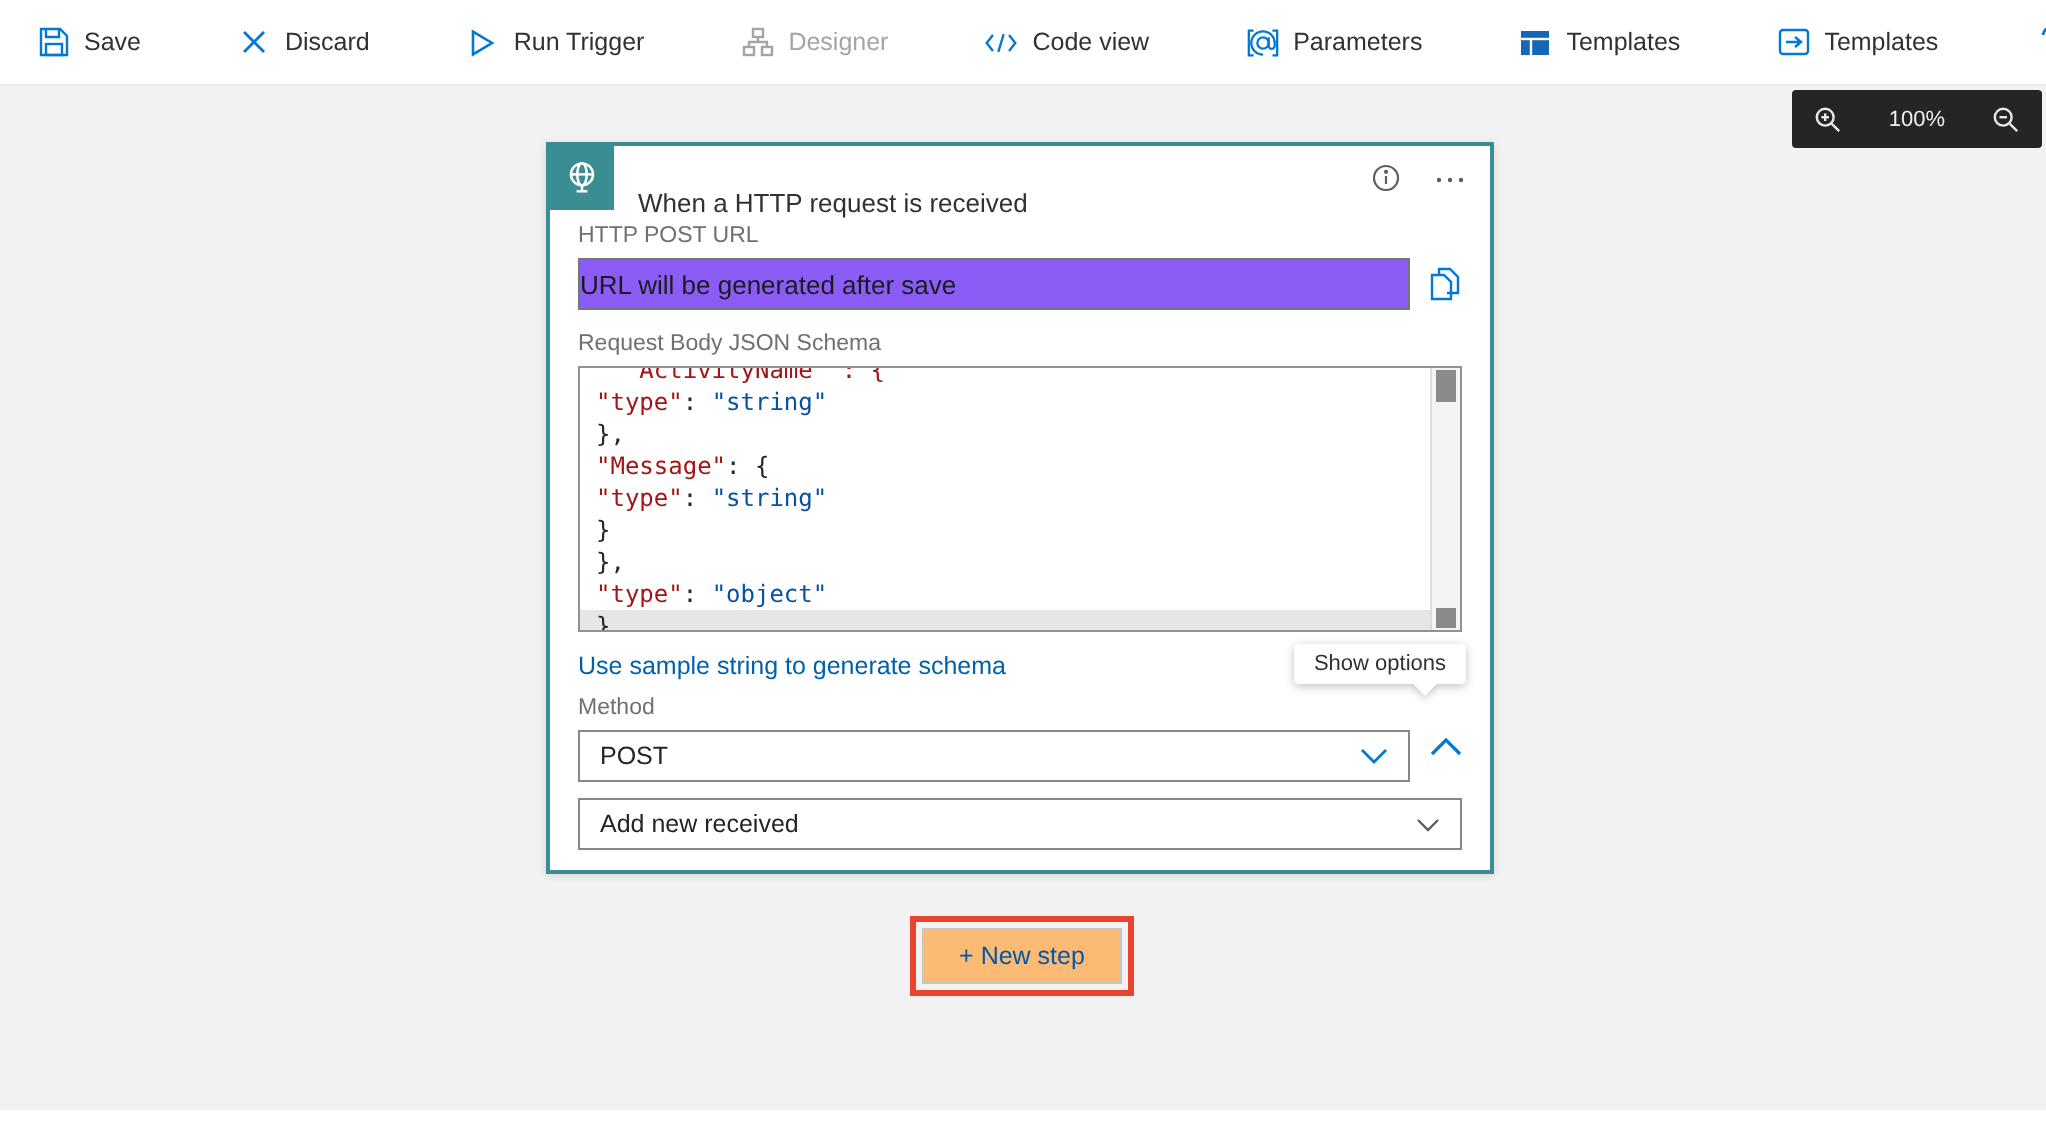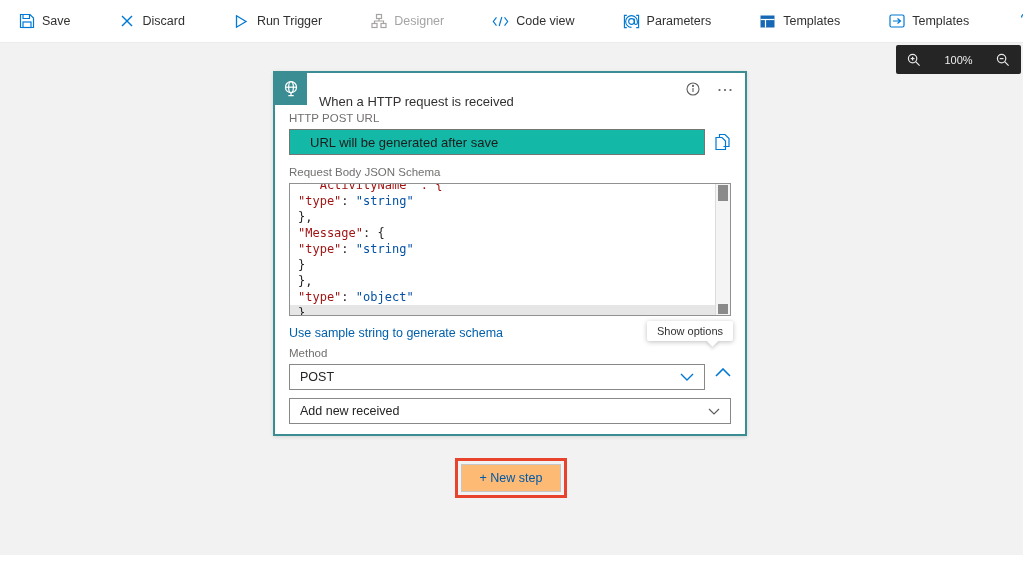--- a/index.html
+++ b/index.html
@@ -32,22 +32,22 @@
   .card-header{height:32px;display:flex;align-items:center;}
   .card-icon{width:32px;height:32px;background:#3a8d93;flex:none;display:flex;align-items:center;justify-content:center;}
   .card-title{flex:1;padding-left:12px;font-size:13px;color:#323130;margin-top:24px;}
   .header-actions{display:flex;align-items:center;gap:17px;padding-right:12px;}
   .hdr-btn{display:inline-flex;cursor:pointer;}
   .card-body{padding:4px 14px 10px;position:relative;}
   .field-label{font-size:11.5px;color:#72706e;line-height:14px;margin:2px 0 4px;}
   .lbl-gap{margin-top:10px;}
   
   .url-row{display:flex;align-items:center;gap:9px;}
-  .url-input{flex:1;height:24px;background:#14b8a6;border:1px solid #757575;display:flex;
-    align-items:center;padding:0 20px;font-size:13px;color:#1b1b1b;}
+  .url-input{flex:1;height:24px;background:#8b5cf6;border:1px solid #757575;display:flex;
+    align-items:center;padding:0 0;font-size:13px;color:#1b1b1b;}
   .copy-btn{display:inline-flex;cursor:pointer;flex:none;}
   
   .code-box{position:relative;height:133px;border:1px solid #919191;overflow:hidden;
     font-family:"DejaVu Sans Mono",monospace;font-size:12px;line-height:16px;color:#242424;
     padding:1px 16px 0 8px;box-sizing:border-box;background:#fff;}
   .code-line{white-space:pre;}
   .code-line.clipped{margin-top:-8px;}
   .code-line.highlight{background:#e6e6e6;margin:0 -16px 0 -8px;padding-left:8px;}
   .tok-key{color:#a31515;}
   .tok-val{color:#0451a5;}

